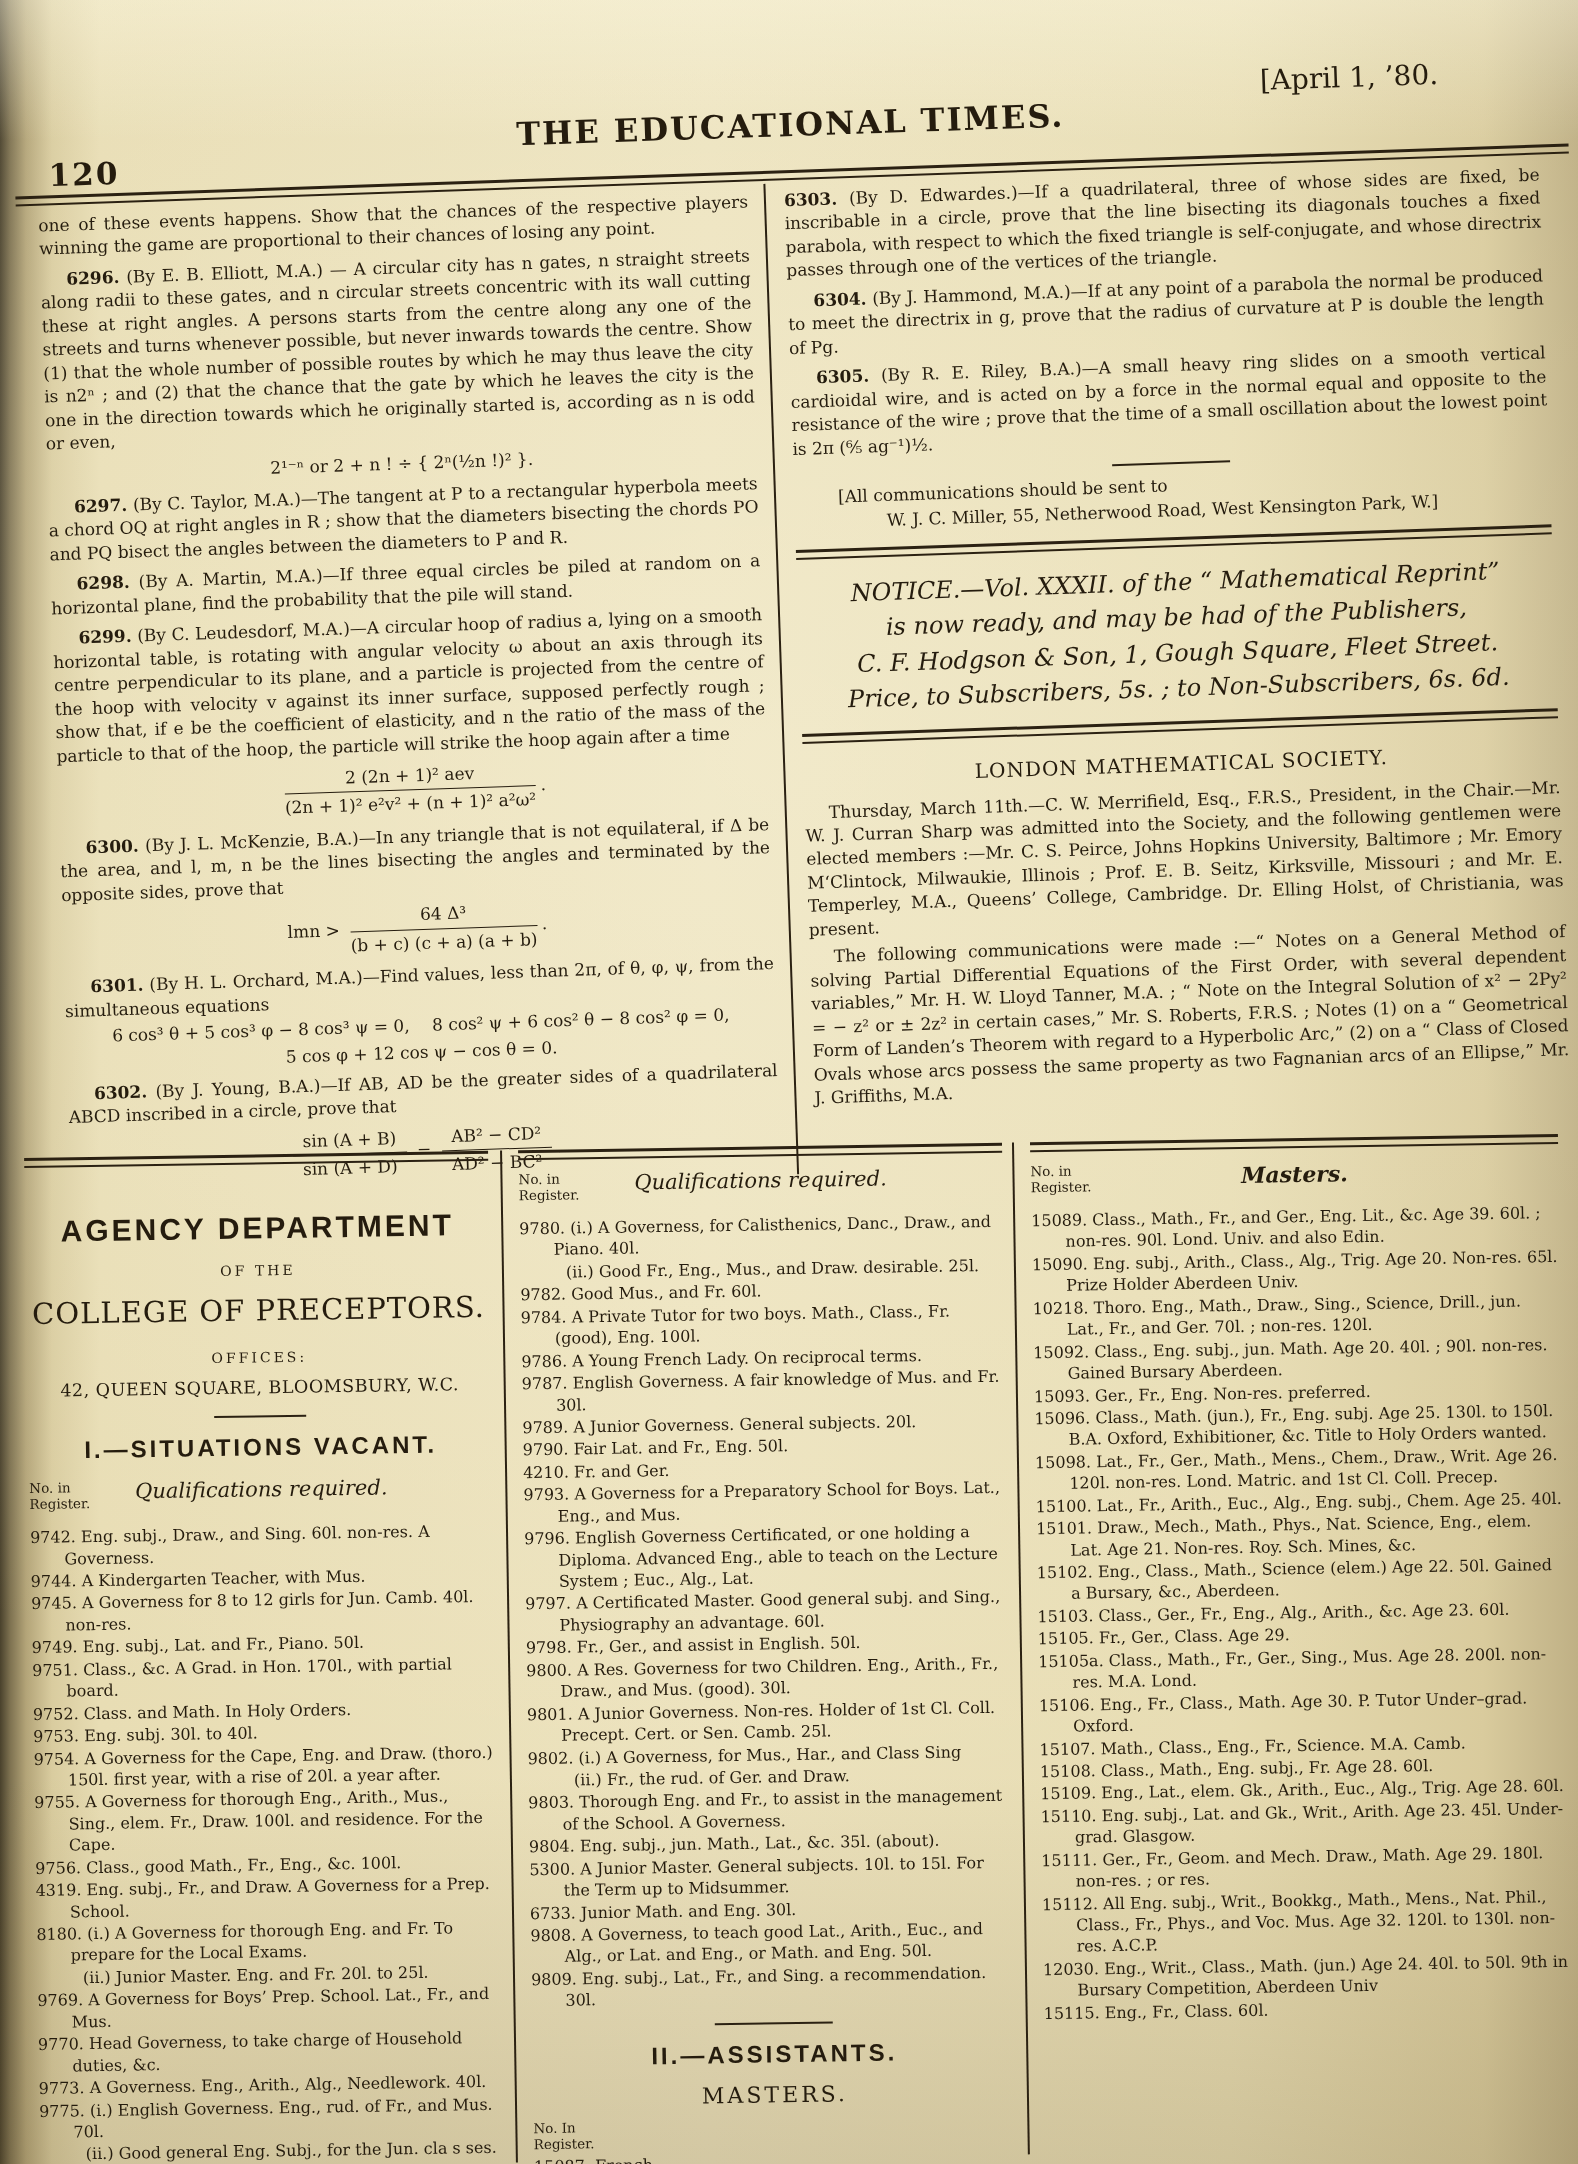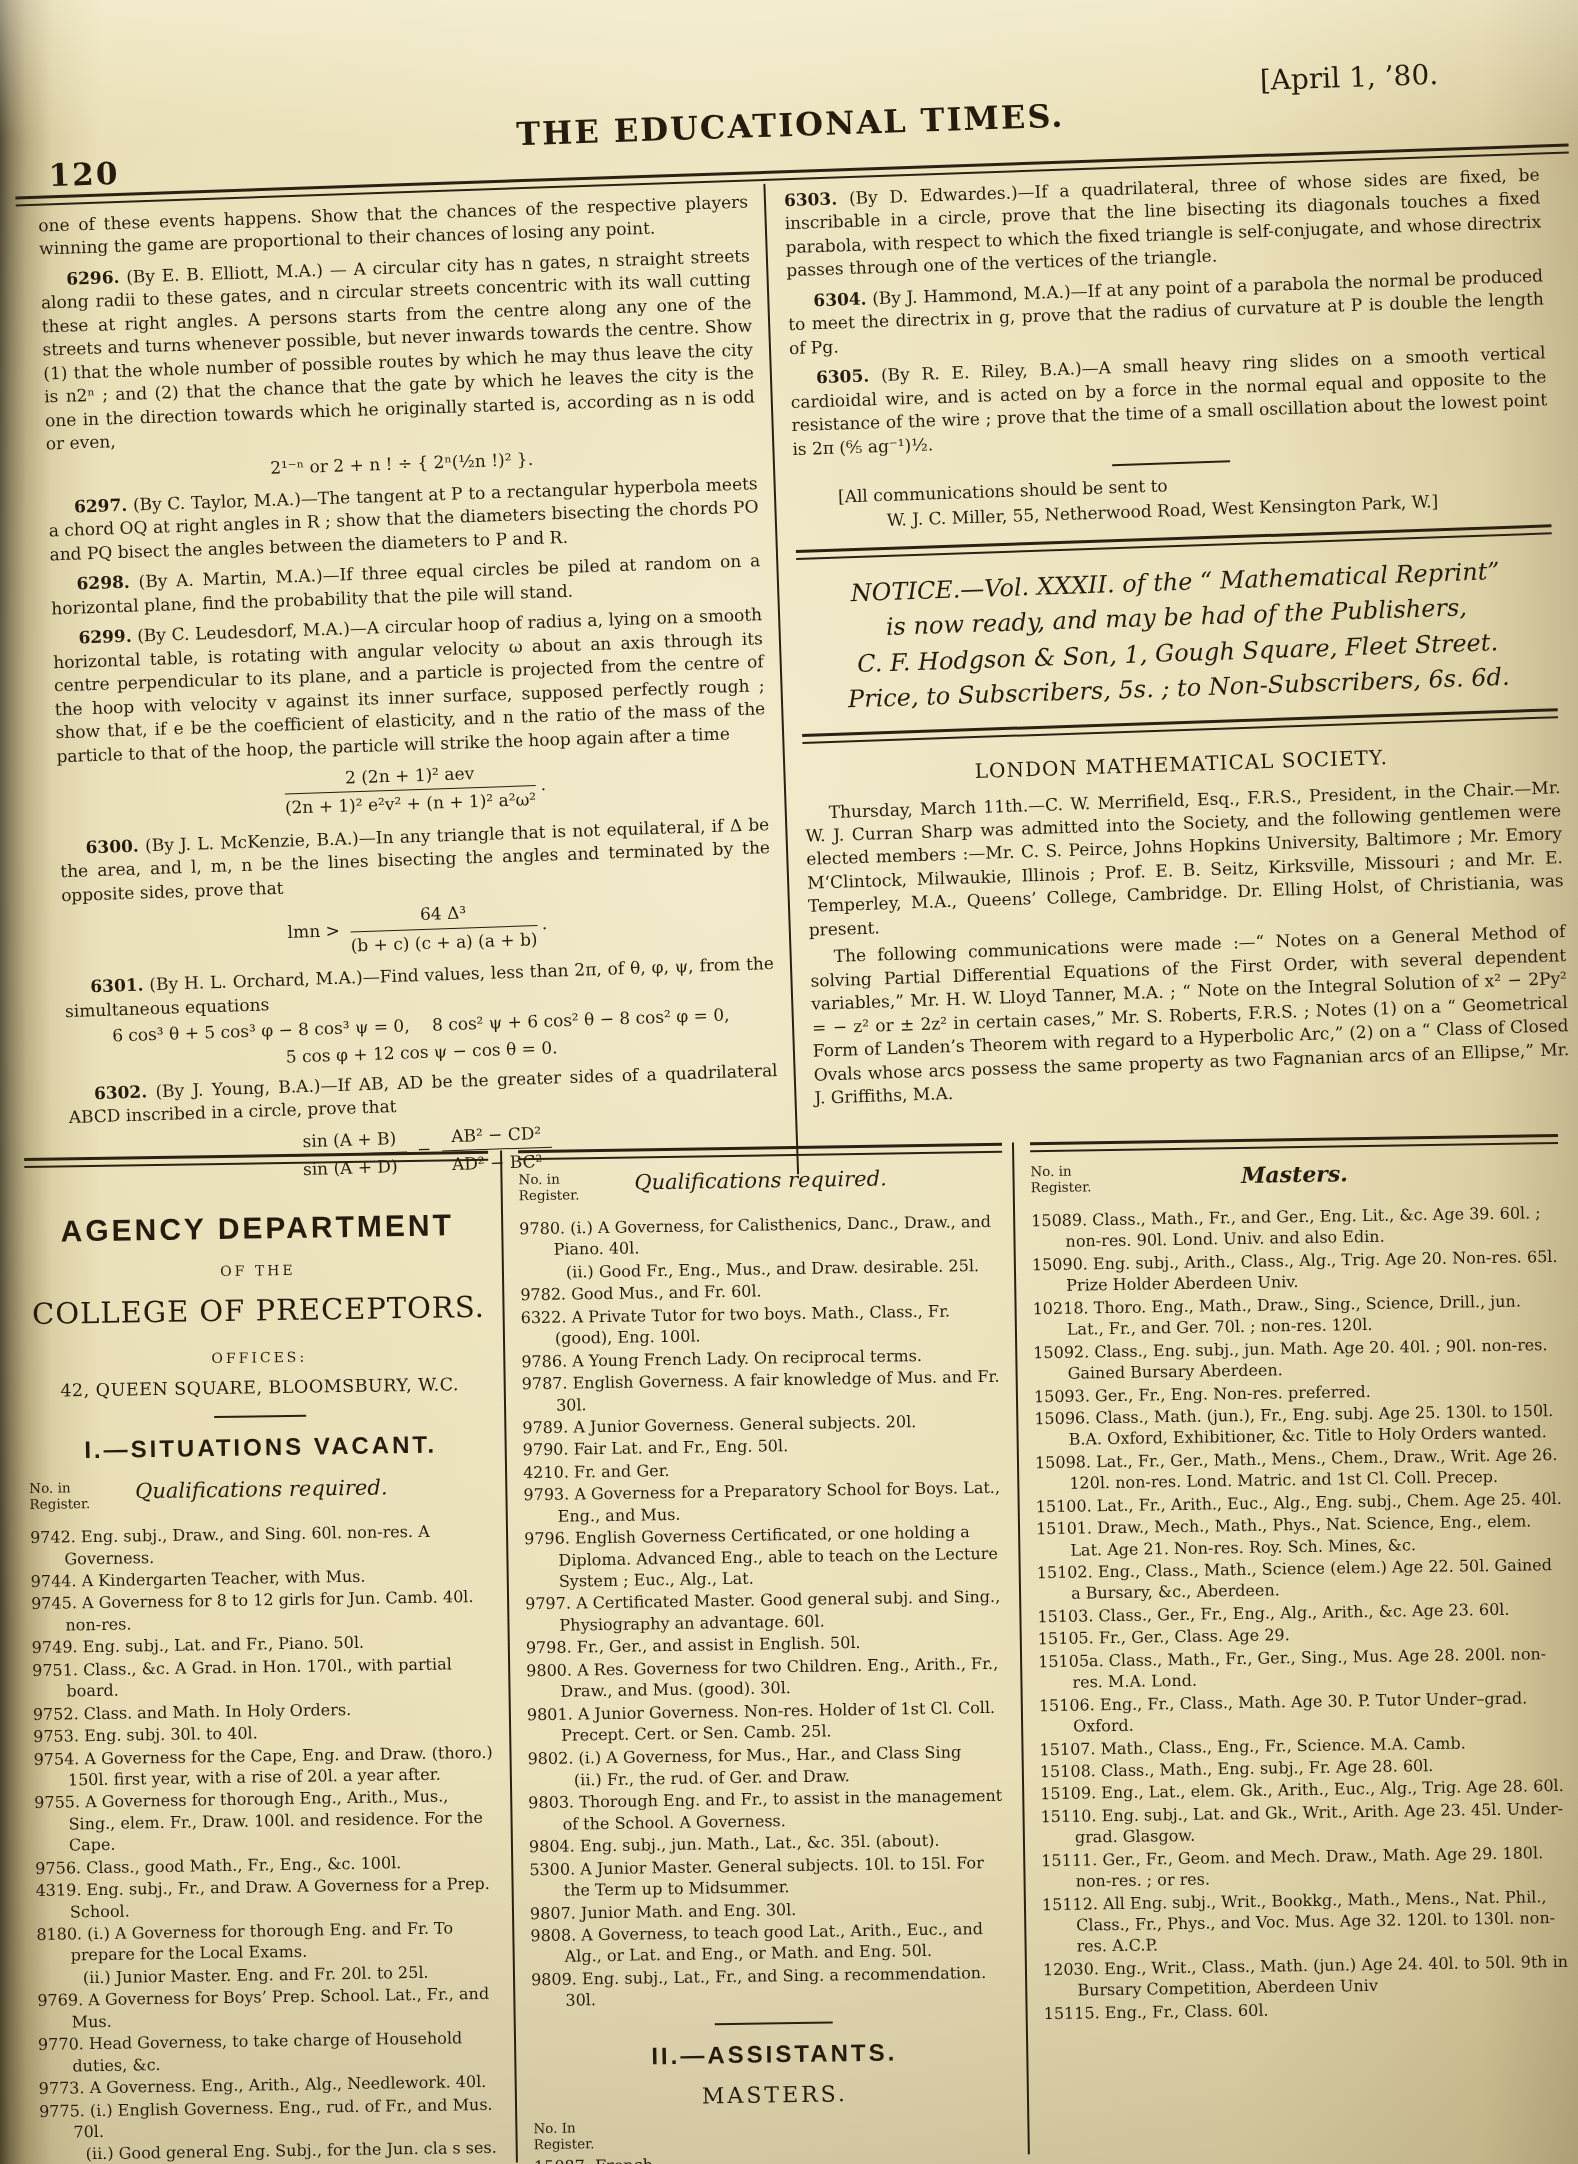--- a/index.html
+++ b/index.html
@@ -191,38 +191,38 @@
     <div class="bcol bcol2">
       <div class="rule-double"></div>
       <div class="table-head">
         <div class="no-in-label"><span>No. in</span><br><span>Register.</span></div>
         <div class="qual-title">Qualifications required.</div>
       </div>
       <div class="entries">
           <div class="entry"><span class="enum">9780.</span> <span>(i.) A Governess, for Calisthenics, Danc., Draw., and Piano.  40l.</span></div>
           <div class="entry indent2"><span>(ii.) Good Fr., Eng., Mus., and Draw. desirable.  25l.</span></div>
           <div class="entry"><span class="enum">9782.</span> <span>Good Mus., and Fr.  60l.</span></div>
-          <div class="entry"><span class="enum">6322.</span> <span>A Private Tutor for two boys.  Math., Class., Fr. (good), Eng.  100l.</span></div>
+          <div class="entry"><span class="enum">9784.</span> <span>A Private Tutor for two boys.  Math., Class., Fr. (good), Eng.  100l.</span></div>
           <div class="entry"><span class="enum">9786.</span> <span>A Young French Lady.  On reciprocal terms.</span></div>
           <div class="entry"><span class="enum">9787.</span> <span>English Governess.  A fair knowledge of Mus. and Fr.  30l.</span></div>
           <div class="entry"><span class="enum">9789.</span> <span>A Junior Governess.  General subjects.  20l.</span></div>
           <div class="entry"><span class="enum">9790.</span> <span>Fair Lat. and Fr., Eng.  50l.</span></div>
           <div class="entry"><span class="enum">4210.</span> <span>Fr. and Ger.</span></div>
           <div class="entry"><span class="enum">9793.</span> <span>A Governess for a Preparatory School for Boys.  Lat., Eng., and Mus.</span></div>
           <div class="entry"><span class="enum">9796.</span> <span>English Governess Certificated, or one holding a Diploma.  Advanced Eng., able to teach on the Lecture System ;  Euc., Alg., Lat.</span></div>
           <div class="entry"><span class="enum">9797.</span> <span>A Certificated Master.  Good general subj. and Sing., Physiography an advantage.  60l.</span></div>
           <div class="entry"><span class="enum">9798.</span> <span>Fr., Ger., and assist in English.  50l.</span></div>
           <div class="entry"><span class="enum">9800.</span> <span>A Res. Governess for two Children.  Eng., Arith., Fr., Draw., and Mus. (good).  30l.</span></div>
           <div class="entry"><span class="enum">9801.</span> <span>A Junior Governess.  Non-res.  Holder of 1st Cl. Coll. Precept. Cert. or Sen. Camb.  25l.</span></div>
           <div class="entry"><span class="enum">9802.</span> <span>(i.) A Governess, for Mus., Har., and Class Sing</span></div>
           <div class="entry indent2"><span>(ii.) Fr., the rud. of Ger. and Draw.</span></div>
           <div class="entry"><span class="enum">9803.</span> <span>Thorough Eng. and Fr., to assist in the management of the School.  A Governess.</span></div>
           <div class="entry"><span class="enum">9804.</span> <span>Eng. subj., jun. Math., Lat., &amp;c.  35l. (about).</span></div>
           <div class="entry"><span class="enum">5300.</span> <span>A Junior Master.  General subjects.  10l. to 15l.  For the Term up to Midsummer.</span></div>
-          <div class="entry"><span class="enum">9807.</span> <span>Junior Math. and Eng.  30l.</span></div>
+          <div class="entry"><span class="enum">6733.</span> <span>Junior Math. and Eng.  30l.</span></div>
           <div class="entry"><span class="enum">9808.</span> <span>A Governess, to teach good Lat., Arith., Euc., and Alg., or Lat. and Eng., or Math. and Eng.  50l.</span></div>
           <div class="entry"><span class="enum">9809.</span> <span>Eng. subj., Lat., Fr., and Sing. a recommendation.  30l.</span></div>
         </div>
       <div class="short-rule"></div>
       <div class="assist-head">II.—ASSISTANTS.</div>
       <div class="masters-sub">MASTERS.</div>
       <div class="no-in-inline"><span>No. In</span><br><span>Register.</span></div>
       <div class="entries">
           <div class="entry"><span class="enum">15087.</span> <span>French.</span></div>
         </div>

